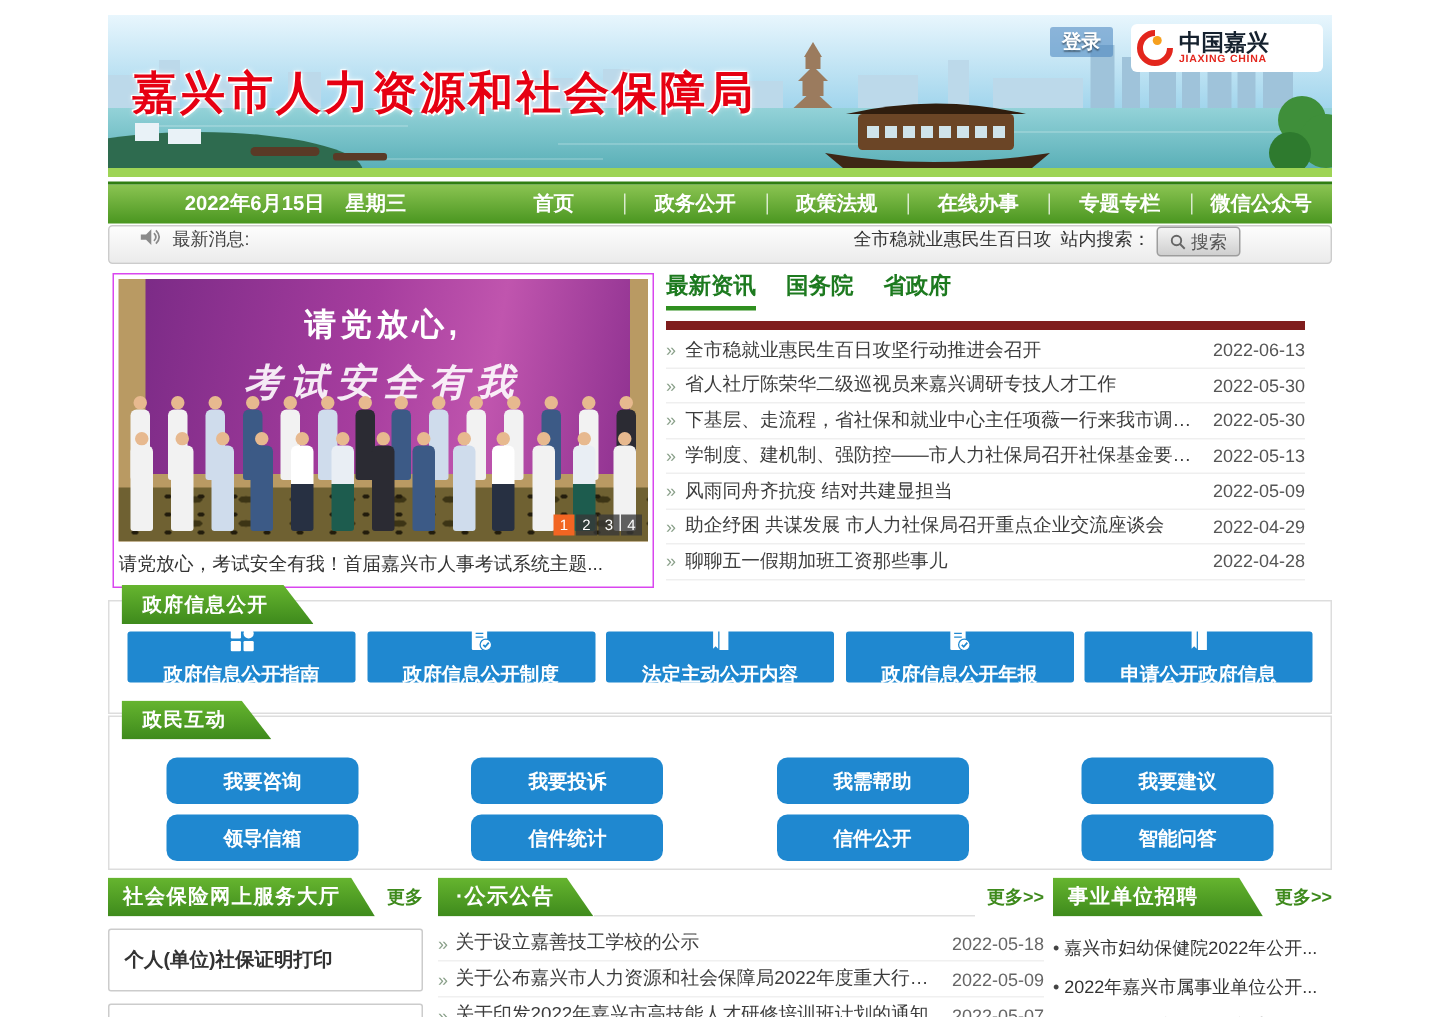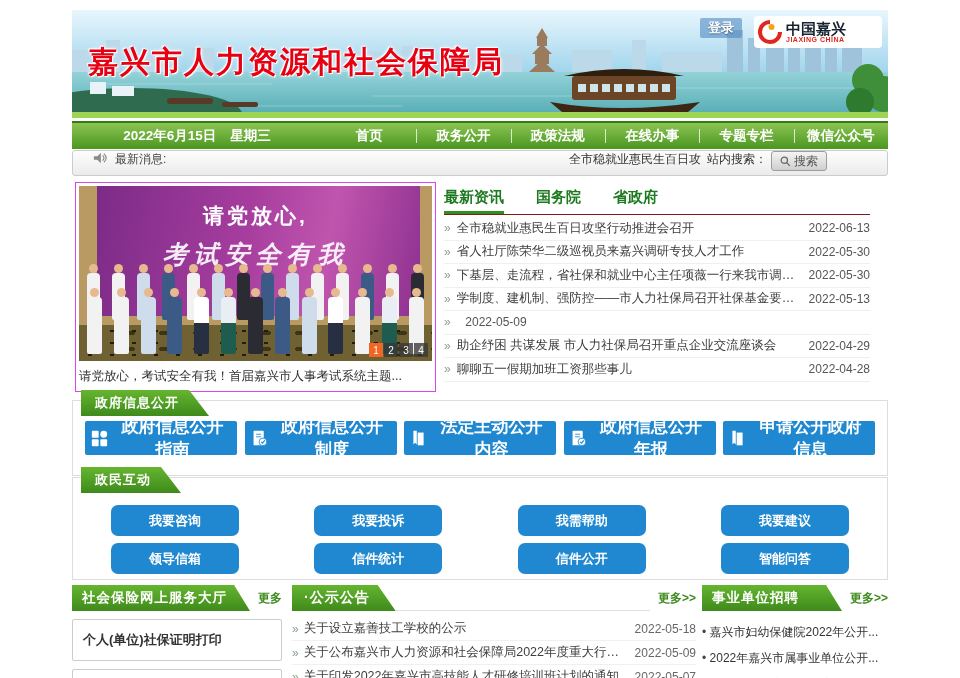--- a/index.html
+++ b/index.html
@@ -77,40 +77,40 @@
   .crowd.front .person:nth-child(5n)::after{background:linear-gradient(#fff 45%,#273042 45%);}
   .crowd.front .person:nth-child(6n)::after{background:linear-gradient(#e9eef4 45%,#1d5c4e 45%);}
   .pager{position:absolute;right:4px;bottom:4px;display:flex;gap:1px;}
   .pg{width:14px;height:14px;display:flex;align-items:center;justify-content:center;
      font-size:10px;color:#fff;background:rgba(55,55,55,.78);cursor:pointer;}
   .pg.active{background:#f26522;}
   .caption{margin-top:3px;font-size:12.5px;color:#333;line-height:24px;height:24px;overflow:hidden;
      white-space:nowrap;cursor:pointer;}
 
   .news{position:absolute;left:372px;top:0;width:444px;height:207px;box-sizing:border-box;padding-right:18px;}
-  .tabs{display:flex;gap:32px;border-bottom:1px solid #7f1d1d;height:33px;align-items:flex-end;}
+  .tabs{display:flex;gap:20px;border-bottom:6px solid #7f1d1d;height:33px;align-items:flex-start;}
   .tab{font-size:15px;font-weight:bold;color:#1d7a1f;padding-bottom:7px;cursor:pointer;}
   .tab.active{border-bottom:3px solid #2f8f1f;padding-bottom:4px;}
   .news-list{margin-top:2px;}
   .news-row{display:flex;align-items:center;height:22.5px;border-bottom:1px solid #efefef;
      font-size:12.5px;cursor:pointer;}
   .news-row .arr{color:#8aa08a;margin-right:6px;font-size:12px;}
   .news-row .nt{flex:1;color:#3d3d3d;white-space:nowrap;overflow:hidden;text-overflow:ellipsis;}
   .news-row .nd{flex:0 0 70px;text-align:right;color:#555;font-size:12px;}
 
   
   .sec{left:72px;width:816px;box-sizing:border-box;background:#fff;border:1px solid #ddd;}
   .ribbon{position:absolute;left:8px;top:-11px;background:linear-gradient(#66b52f,#3e8a1c);
      color:#fff;font-size:13px;font-weight:bold;padding:4px 30px 4px 14px;letter-spacing:1px;
      clip-path:polygon(0 0,calc(100% - 20px) 0,100% 100%,0 100%);}
   .info-sec{top:400px;height:76px;}
   .info-btns{display:flex;justify-content:space-between;align-items:center;height:100%;padding:0 12px;}
   .blue-btn{width:152px;height:34px;background:#1f88d0;color:#fff;border:none;border-radius:2px;
-     font-size:17px;font-weight:bold;display:flex;align-items:center;justify-content:center;gap:6px;
-     cursor:pointer;font-family:inherit;}
+     font-size:13px;font-weight:bold;display:flex;align-items:center;justify-content:center;gap:6px;
+     cursor:pointer;font-family:inherit;flex-direction:column;}
   .blue-btn svg{width:17px;height:17px;flex:0 0 17px;}
   .interact-sec{top:477px;height:103px;}
   .btn-grid{display:grid;grid-template-columns:repeat(4,128px);justify-content:space-between;
      padding:27px 38px 0;row-gap:7px;}
   .pill-btn{height:31px;background:#1f88d0;color:#fff;border:none;border-radius:7px;
      font-size:13px;font-weight:bold;cursor:pointer;font-family:inherit;}
 
   
   .bottom{left:72px;top:585px;width:816px;height:93px;}
   .col-left{position:absolute;left:0;top:0;width:210px;}
@@ -345,20 +345,21 @@
           <span class="nt">下基层、走流程，省社保和就业中心主任项薇一行来我市调研"国统"上线情况</span>
           <span class="nd">2022-05-30</span>
         </div>
         <div class="news-row">
           <span class="arr">»</span>
           <span class="nt">学制度、建机制、强防控——市人力社保局召开社保基金要情专题学习会</span>
           <span class="nd">2022-05-13</span>
         </div>
         <div class="news-row">
           <span class="arr">»</span>
+          <span class="nt">风雨同舟齐抗疫 结对共建显担当</span>
           <span class="nd">2022-05-09</span>
         </div>
         <div class="news-row">
           <span class="arr">»</span>
           <span class="nt">助企纾困 共谋发展 市人力社保局召开重点企业交流座谈会</span>
           <span class="nd">2022-04-29</span>
         </div>
         <div class="news-row">
           <span class="arr">»</span>
           <span class="nt">聊聊五一假期加班工资那些事儿</span>

